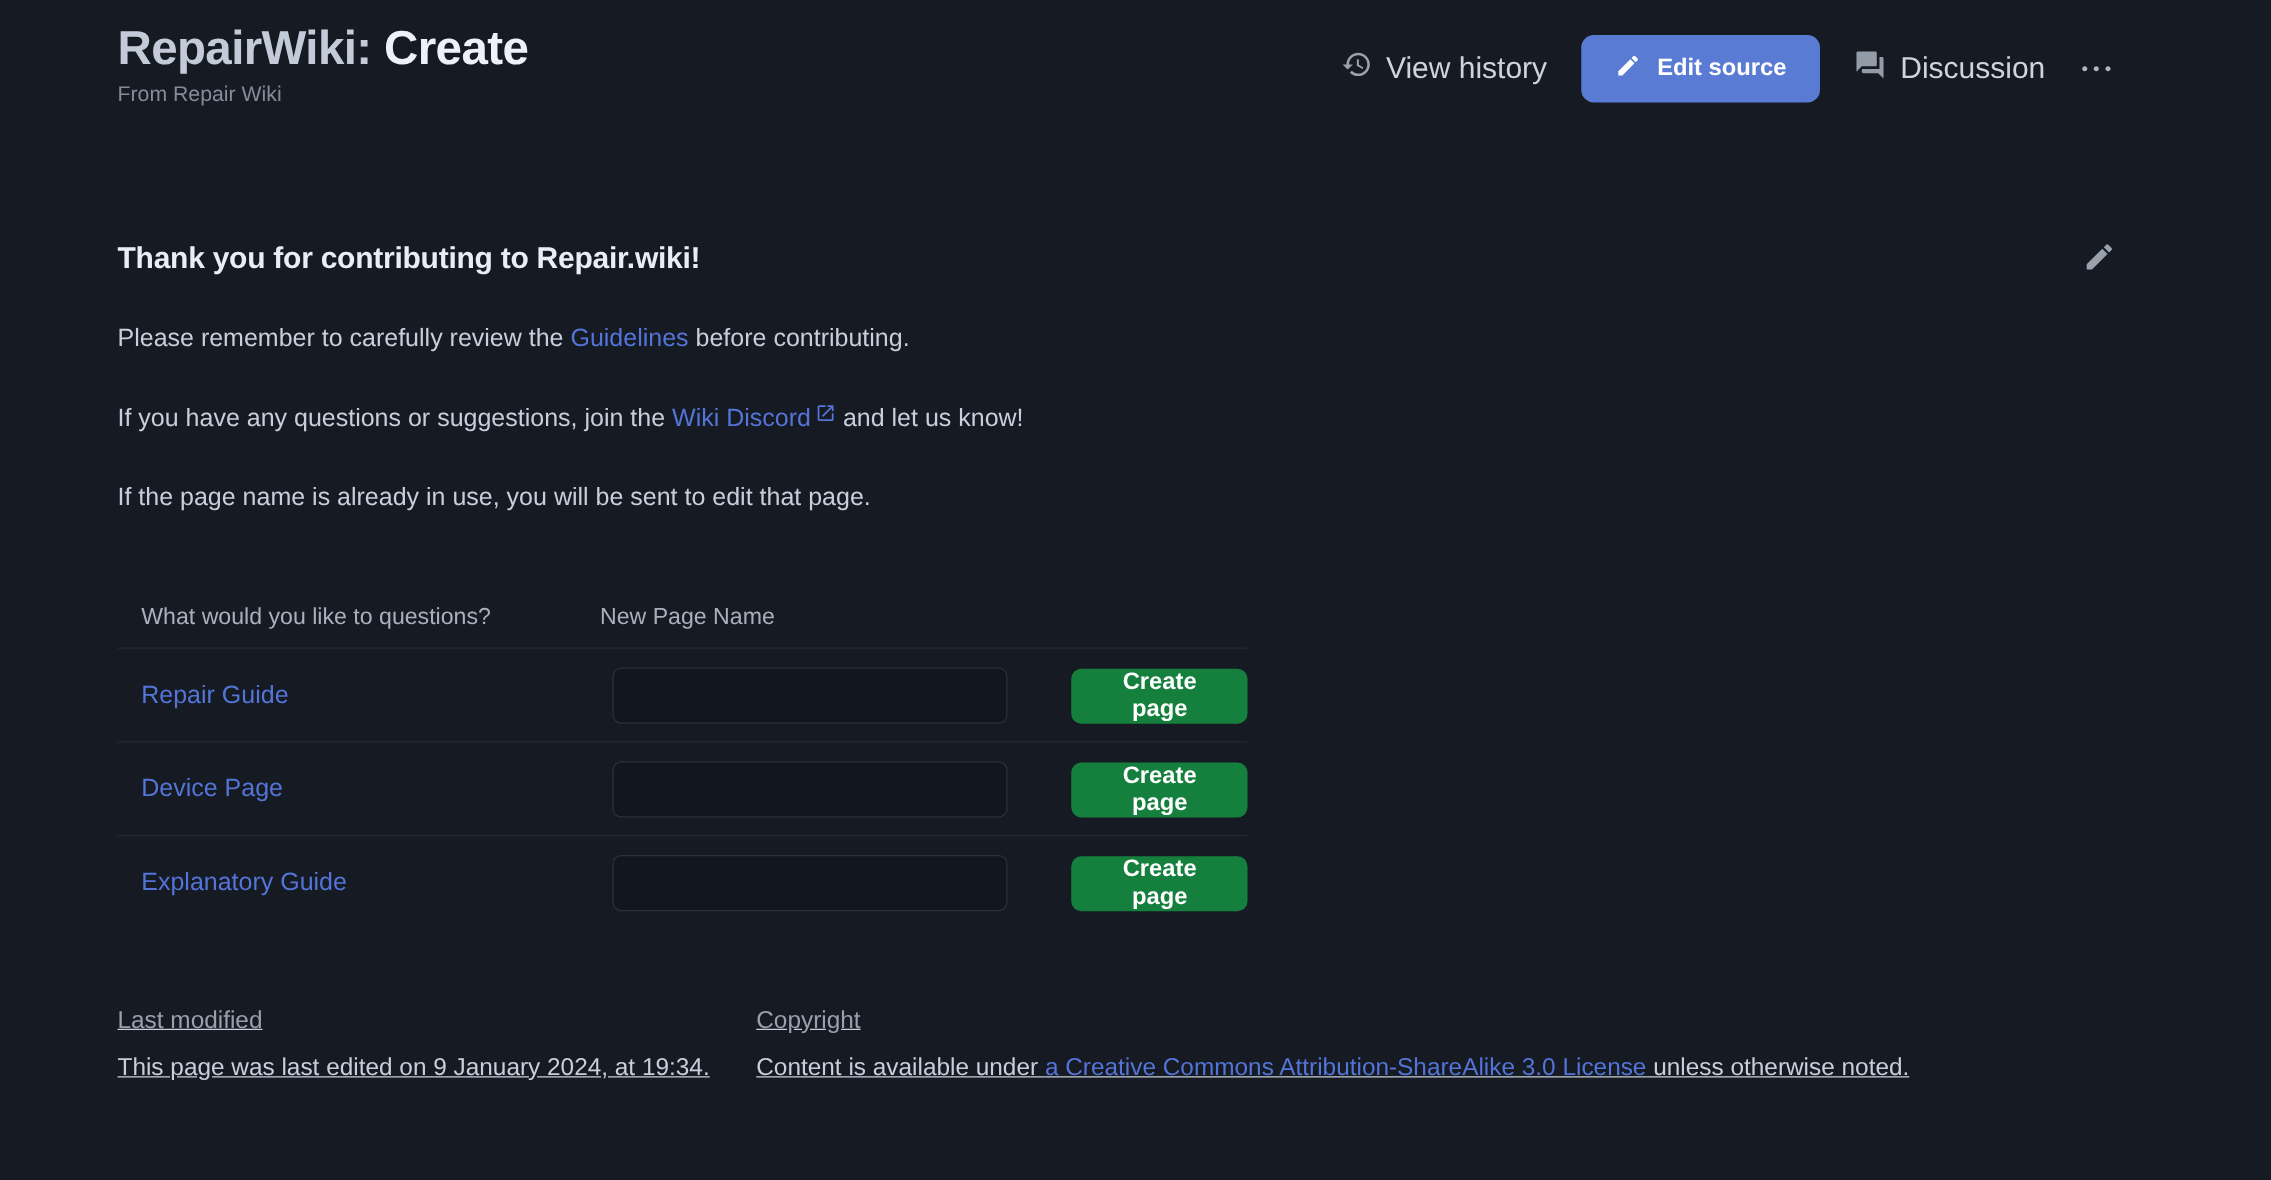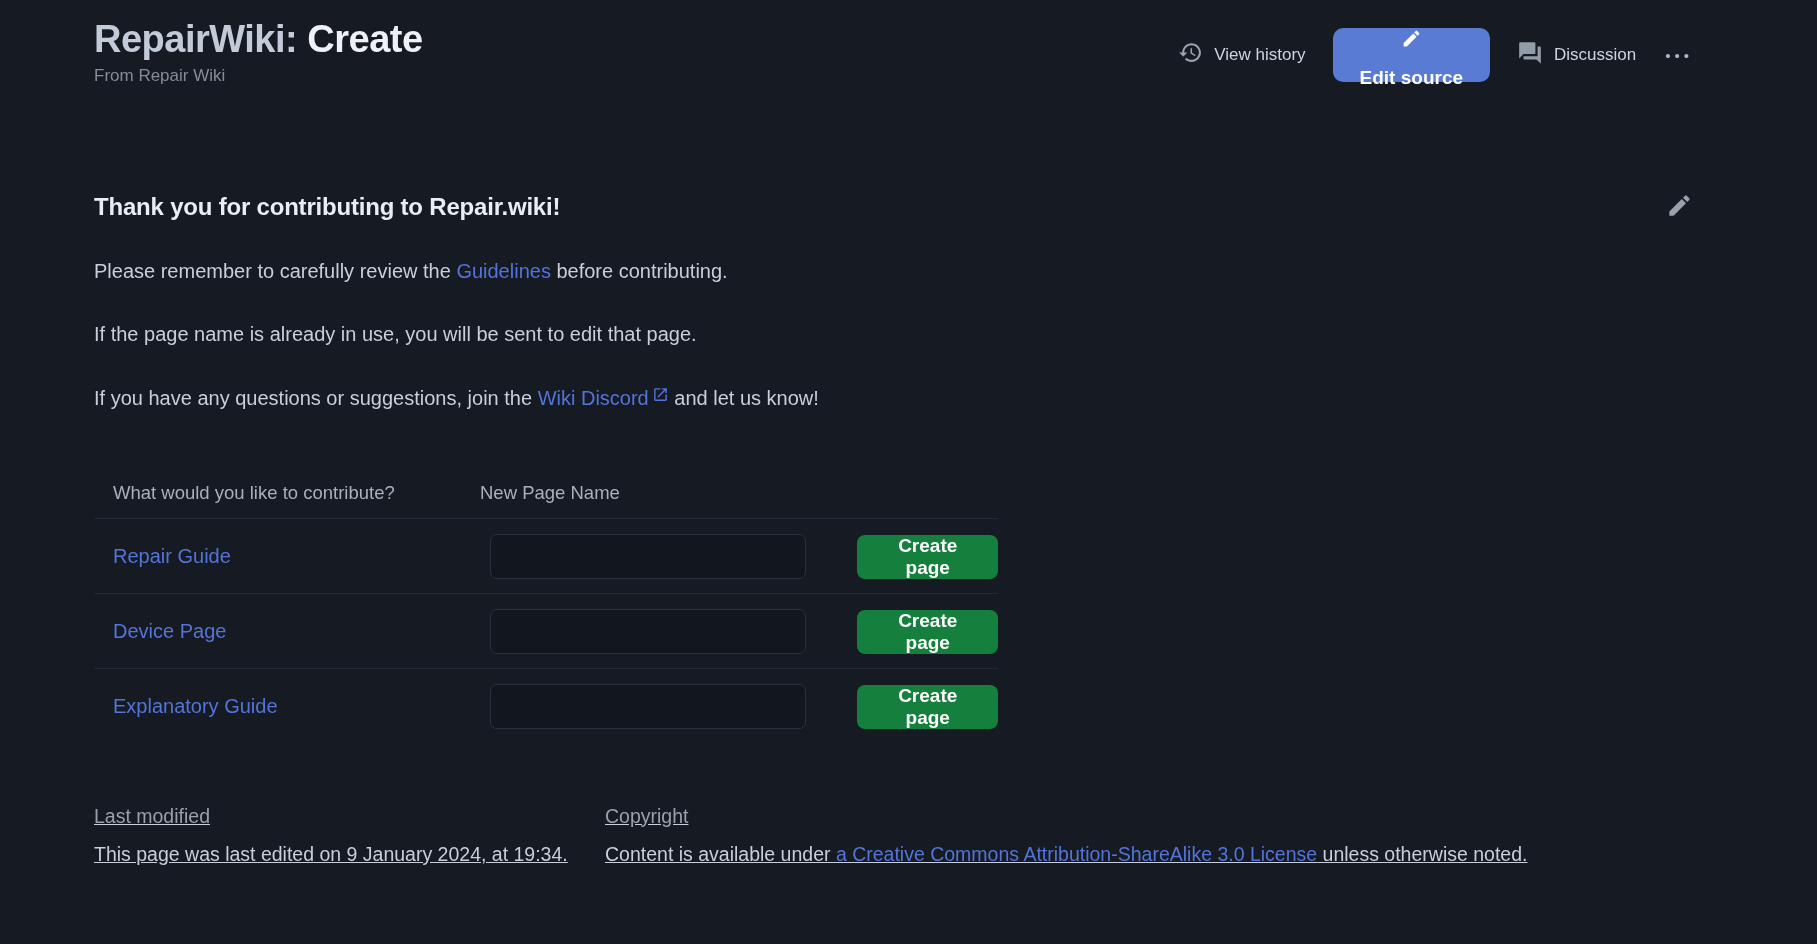--- a/index.html
+++ b/index.html
@@ -15,30 +15,29 @@
   
   .header-row { display:flex; justify-content:space-between; align-items:flex-start; }
   .page-title { font-size:38px; font-weight:700; letter-spacing:-0.5px; line-height:1.15; }
   .page-title .ns { color:#c3cbd8; }
   .page-title .nm { color:#eef1f7; }
   .tagline { font-size:17px; color:#858c98; margin-top:4px; }
 
   .top-nav { display:flex; align-items:center; gap:27px; margin-top:10px; }
   .nav-item {
     display:flex; align-items:center; gap:11px;
-    color:#ced4de; font-size:17px; cursor:pointer; background:none; border:none;
+    color:#ced4de; font-size:24px; cursor:pointer; background:none; border:none;
     font-family:inherit;
   }
   .nav-item svg { flex:0 0 auto; }
   .btn-edit-source {
     display:flex; align-items:center; gap:13px;
     background:#5a7bd3; color:#ffffff; border:none; border-radius:10px;
     height:54px; padding:0 27px; font-size:19px; font-weight:600; cursor:pointer;
     font-family:inherit;
-    flex-direction:column;
   }
   .more-dots {
     background:none; border:none; cursor:pointer;
     color:#aeb5c0; font-size:15px; letter-spacing:4px; line-height:1; padding:6px 2px;
     font-family:inherit;
   }
 
   
   .heading-row { margin-top:104px; display:flex; justify-content:space-between; align-items:center; }
   h1 { font-size:24px; font-weight:700; color:#e9edf4; letter-spacing:-0.2px; }
@@ -133,29 +132,29 @@
       <span>
         <svg width="27" height="27" viewBox="0 0 24 24" fill="#99a1ac">
             <path d="M3 17.25V21h3.75L17.81 9.94l-3.75-3.75L3 17.25zM20.71 7.04c.39-.39.39-1.02 0-1.41l-2.34-2.34a.9959.9959 0 0 0-1.41 0l-1.83 1.83 3.75 3.75 1.83-1.83z"></path>
           </svg>
       </span>
     </button>
   </div>
 
   <p class="para p1"><span>Please remember to carefully review the </span><a class="wiki-link">Guidelines</a><span> before contributing.</span></p>
 
-  <p class="para p2">If the page name is already in use, you will be sent to edit that page.</p>
-
   <p class="para p3"><span>If you have any questions or suggestions, join the </span><a class="wiki-link"><span>Wiki Discord</span><span class="ext-icon"><svg width="17" height="17" viewBox="0 0 24 24" fill="#5474d8">
             <path d="M19 19H5V5h7V3H5c-1.11 0-2 .9-2 2v14c0 1.1.89 2 2 2h14c1.1 0 2-.9 2-2v-7h-2v7zM14 3v2h3.59l-9.83 9.83 1.41 1.41L19 6.41V10h2V3h-7z"></path>
           </svg></span></a><span> and let us know!</span></p>
 
+  <p class="para p2">If the page name is already in use, you will be sent to edit that page.</p>
+
   <div class="contrib-table">
     <div class="thead">
-      <div class="c1">What would you like to contribute?</div>
+      <div class="c1">What would you like to questions?</div>
       <div class="c2">New Page Name</div>
     </div>
 
     <div class="trow">
       <div class="c1"><a class="row-link">Repair Guide</a></div>
       <input class="page-name-input" type="text" value="" style="">
       <button class="btn-create">Create page</button>
     </div>
 
     <div class="trow">

